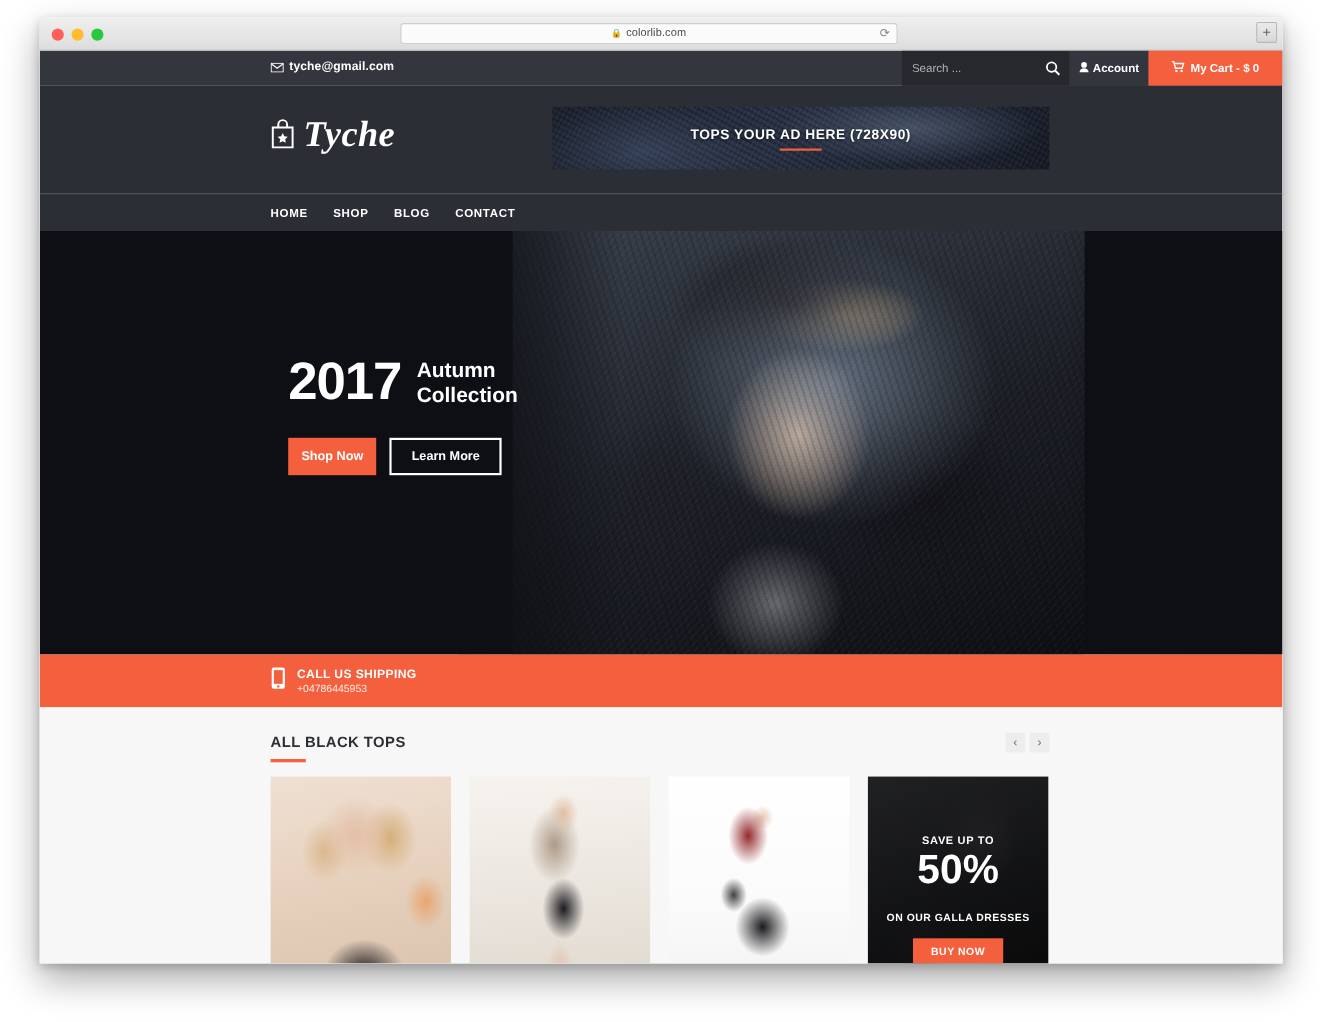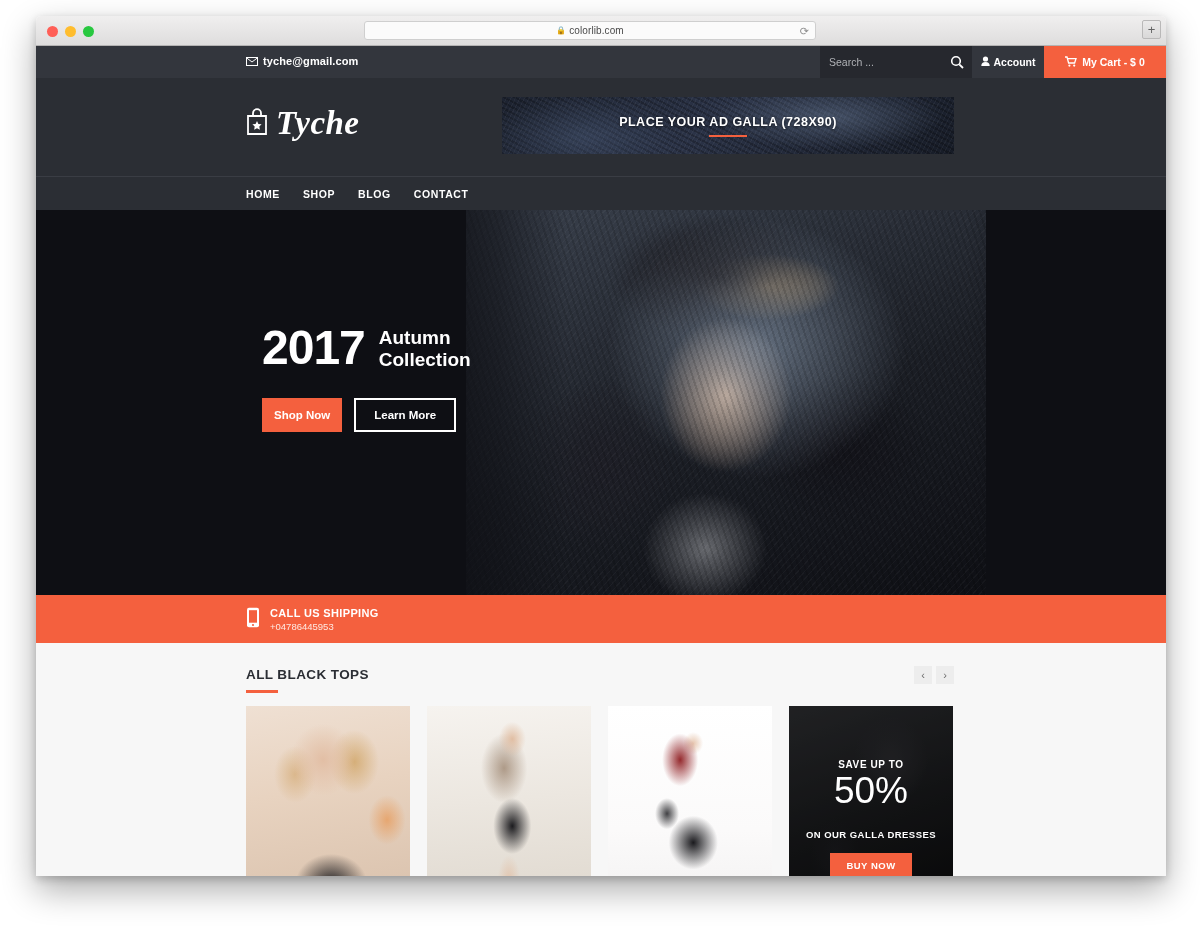--- a/index.html
+++ b/index.html
@@ -337,21 +337,21 @@
     background: rgba(0,0,0,0.30);
     display: flex; flex-direction: column;
     align-items: center; justify-content: center;
     text-align: center;
     padding-top: 18px;
   }
   .promo-top {
     color: #fff; font-size: 10px; font-weight: 700; letter-spacing: .6px;
   }
   .promo-big {
-    color: #fff; font-size: 37px; font-weight: 400; line-height: 1.04;
+    color: #fff; font-size: 37px; font-weight: 700; line-height: 1.04;
     margin: 2px 0 18px;
   }
   .promo-bottom {
     color: #fff; font-size: 9.5px; font-weight: 700; letter-spacing: .45px;
   }
   .promo-btn {
     margin-top: 13px;
     background: #f4603e; color: #fff;
     font-size: 9.5px; font-weight: 700; letter-spacing: .5px;
     padding: 7px 16px; border: none; cursor: pointer;
@@ -434,21 +434,21 @@
           <svg width="22" height="27" viewBox="0 0 22 27">
             <path d="M2 8 h18 v18 h-18 z" fill="none" stroke="#fff" stroke-width="1.8"></path>
             <path d="M7 8 V5.2 a4 4 0 0 1 8 0 V8" fill="none" stroke="#fff" stroke-width="1.8"></path>
             <path d="M11 13 l1.4 2.9 l3.2 .45 l-2.3 2.25 .55 3.2 l-2.85 -1.5 l-2.85 1.5 .55 -3.2 l-2.3 -2.25 3.2 -.45 z" fill="#fff"></path>
           </svg>
         </span>
         <span class="logo-text">Tyche</span>
       </div>
 
       <div class="ad-banner">
-        <div class="ad-text">PLACE YOUR AD GALLA (728X90)</div>
+        <div class="ad-text">TOPS YOUR AD HERE (728X90)</div>
         <div class="ad-rule"></div>
       </div>
     </div>
 
     <div class="nav">
       <div class="nav-inner">
         <span class="nav-item">HOME</span>
         <span class="nav-item">SHOP</span>
         <span class="nav-item">BLOG</span>
         <span class="nav-item">CONTACT</span>

